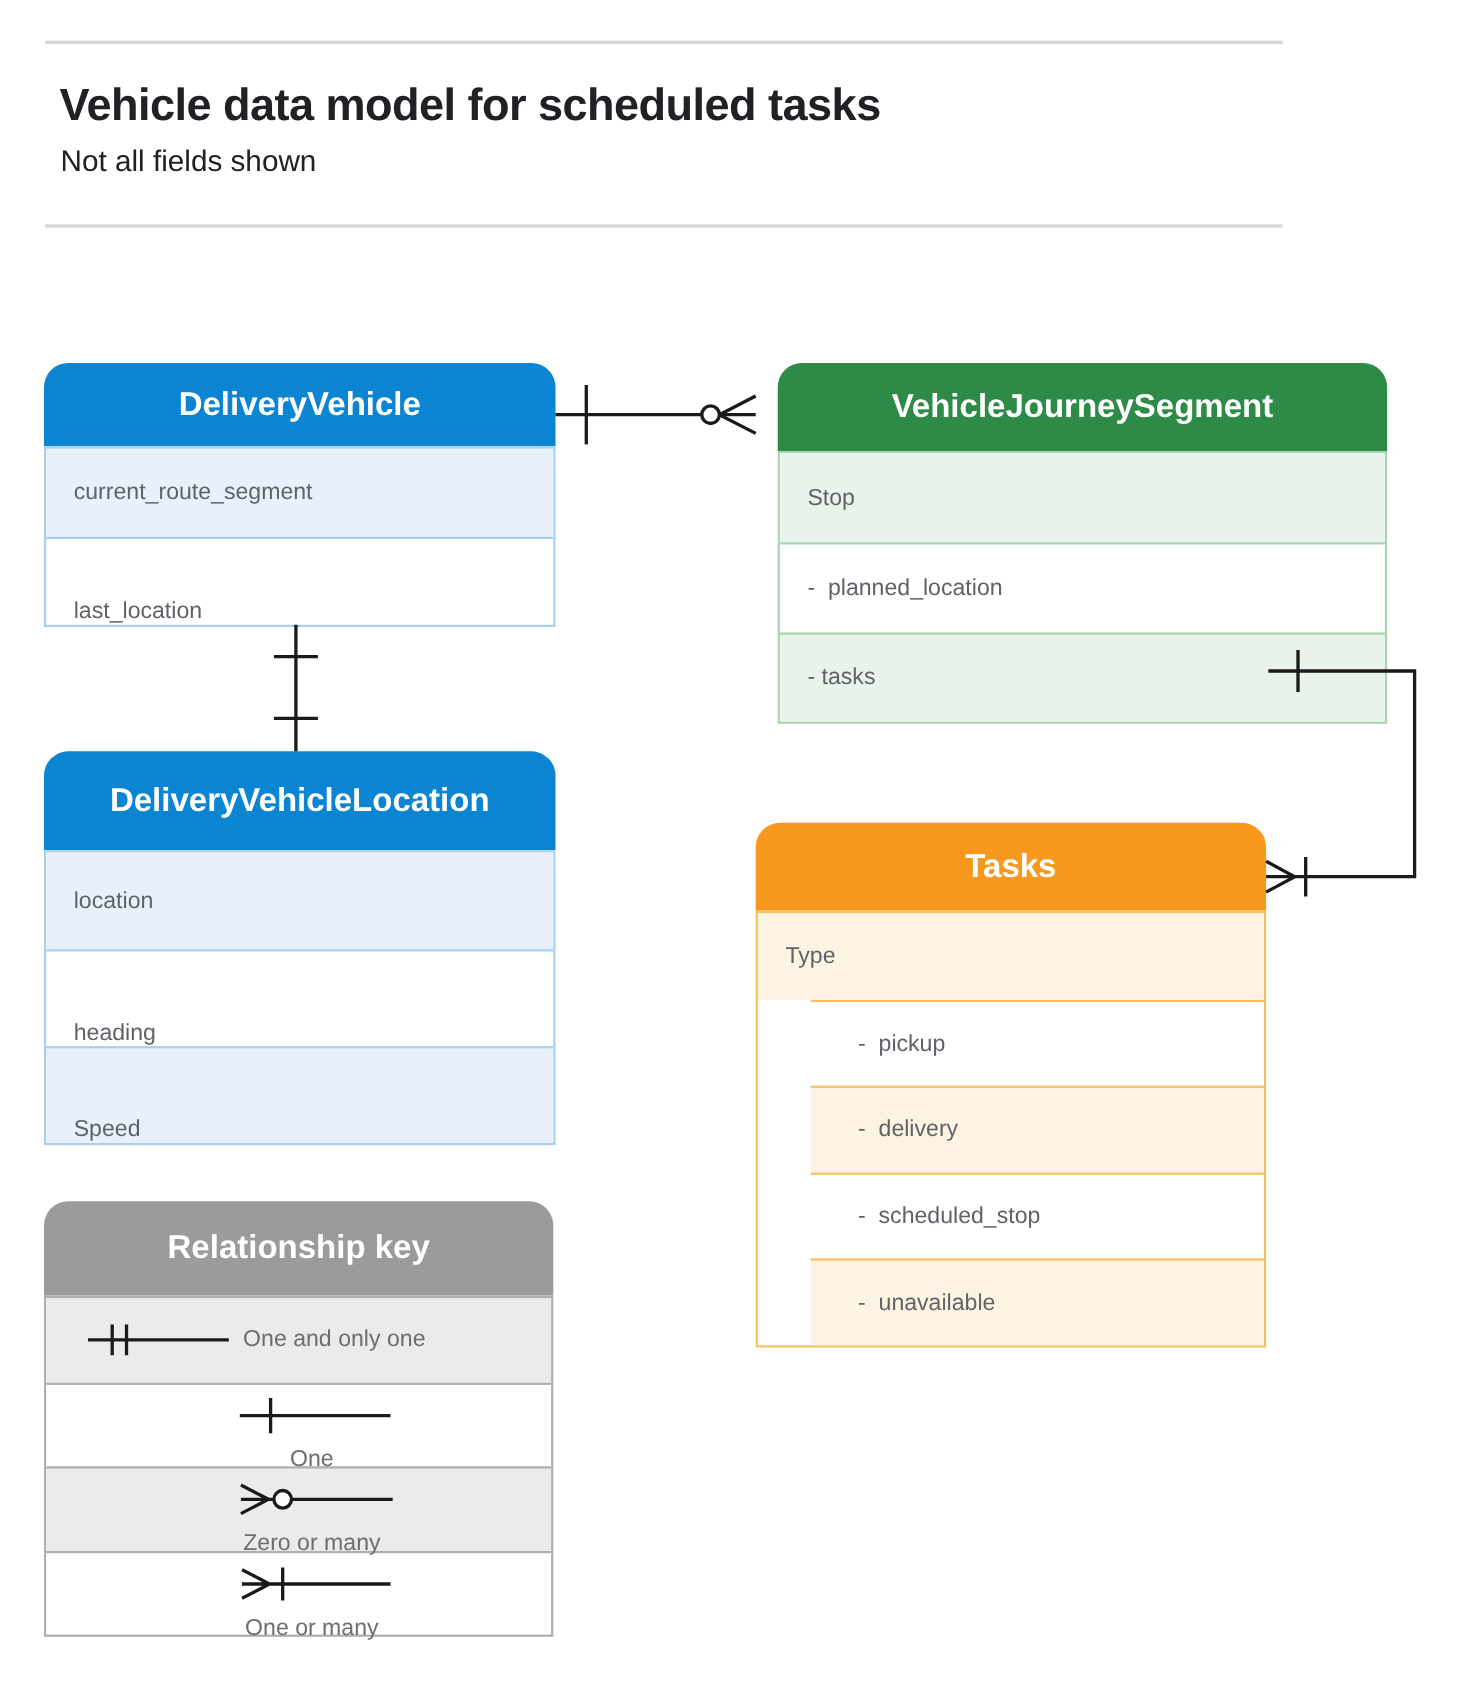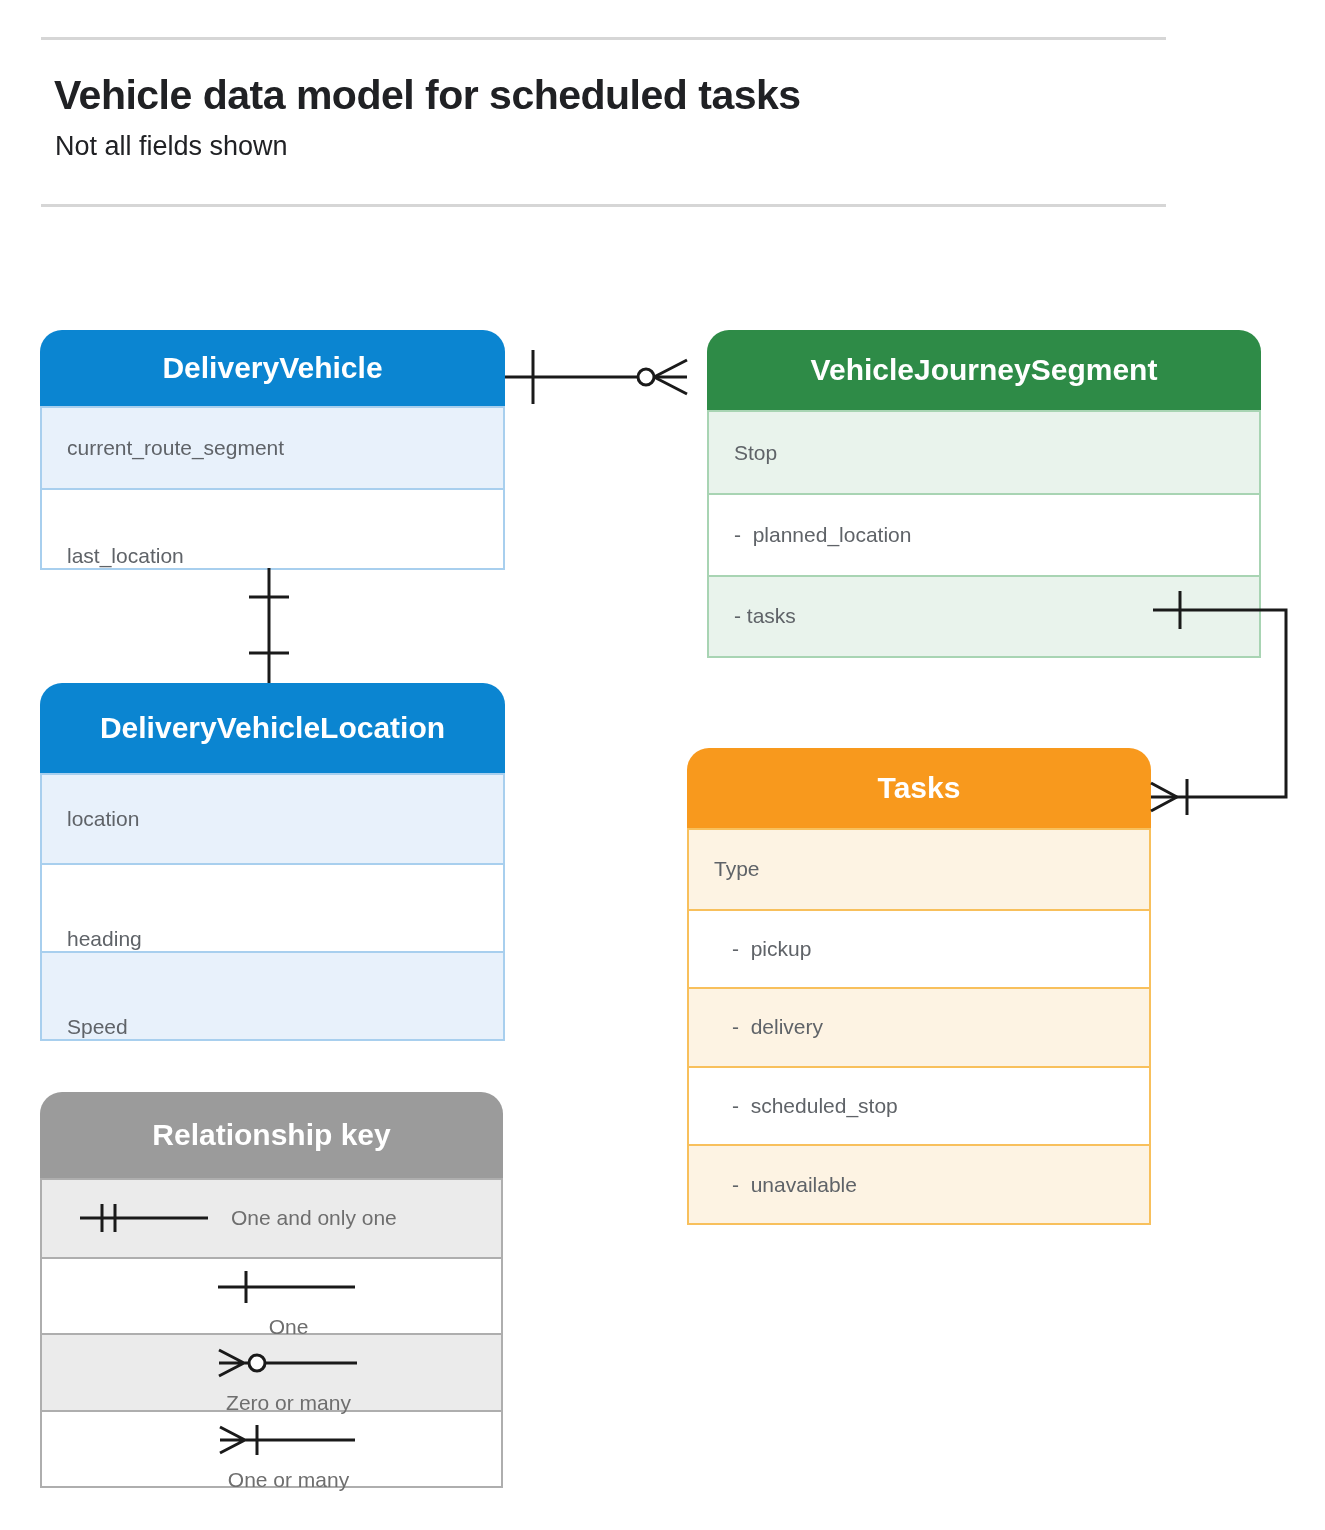--- a/index.html
+++ b/index.html
@@ -33,29 +33,29 @@
   .box-dvl .ehead{height:90px;}
   .box-dvl .row{height:88px;}
   
   .box-tasks{left:687px;top:748px;width:464px;}
   .box-tasks .ehead{height:80px;}
   .box-tasks .row{height:78.6px;}
   
   .box-key{left:40px;top:1092px;width:463px;}
   .box-key .ehead{height:86px;}
   .box-key .row{height:76.5px;padding-left:18px;color:var(--key_text);}
-  .box-key .key-label{margin-left:16px;}
+  .box-key .key-label{margin-left:6px;}
 
   .hd-blue{background:var(--blue);}
   .hd-green{background:var(--green);}
   .hd-orange{background:var(--orange);}
   .hd-gray{background:var(--gray);}
   .bd-blue{border-color:var(--blue_border);}  .bd-blue .row + .row{border-top-color:var(--blue_border);align-items:flex-end;}
   .bd-green{border-color:var(--green_border);}.bd-green .row + .row{border-top-color:var(--green_border);}
-  .bd-orange{border-color:var(--orange_border);}.bd-orange .row + .row{border-top-color:var(--orange_border);}
+  .bd-orange{border-color:var(--orange_border);}.bd-orange .row + .row{border-top-color:var(--orange_border);margin-left:48px;}
   .bd-gray{border-color:var(--gray_border);}  .bd-gray .row + .row{border-top-color:var(--gray_border);flex-direction:column;}
   .t-blue{background:var(--blue_tint);}
   .t-green{background:var(--green_tint);}
   .t-orange{background:var(--orange_tint);}
   .t-gray{background:var(--gray_tint);}
 
   .overlay{position:absolute;left:0;top:0;width:1325px;height:1530px;pointer-events:none;}
   .overlay path, .overlay line{stroke:var(--line);stroke-width:3;fill:none;}
   .overlay circle{stroke:var(--line);stroke-width:3;fill:#fff;}
   .key-symbol{flex:0 0 auto;}

